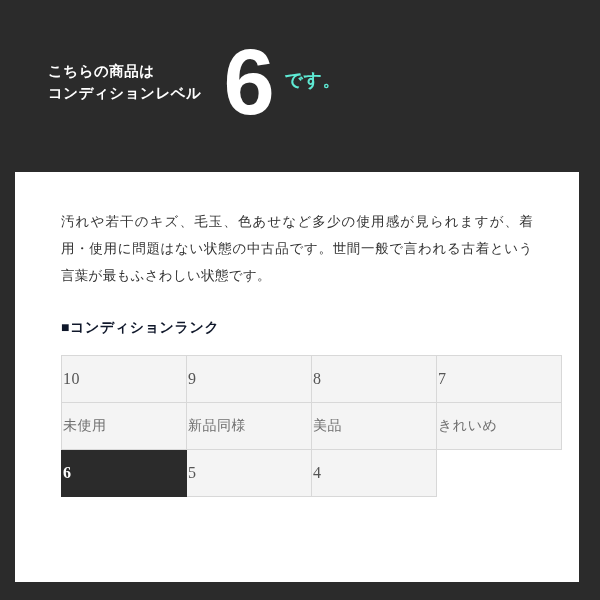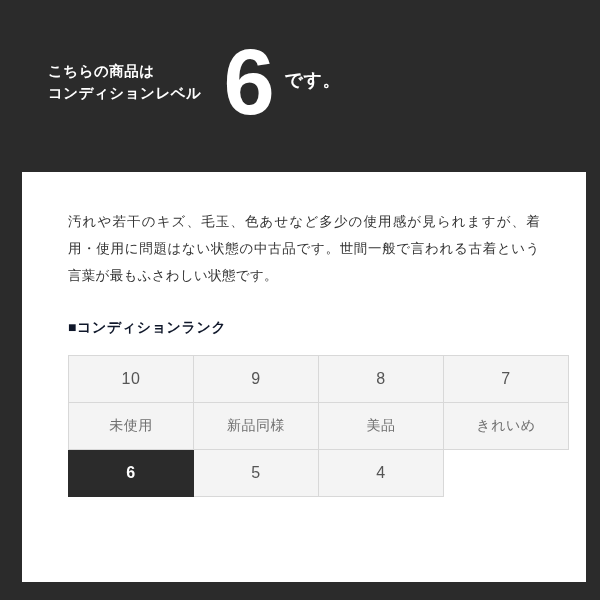--- a/index.html
+++ b/index.html
@@ -55,30 +55,30 @@
   .paren-label {
     font-size: 18px;
     font-weight: bold;
     color: #ffffff;
     letter-spacing: 0.5px;
     padding-bottom: 4px;
   }
   .desu {
     font-size: 18px;
     font-weight: bold;
-    color: #ffffff;
+    color: #5eead4;
     letter-spacing: 0.5px;
     padding-bottom: 4px;
     margin-left: 2px;
   }
 
   
   .body-card {
     position: absolute;
-    left: 22px;
+    left: 15px;
     top: 172px;
     width: 564px;
     height: 410px;
     background: #ffffff;
     box-sizing: border-box;
     padding: 36px 46px 0 46px;
   }
   .description {
     font-size: 13.5px;
     line-height: 2.0;
@@ -98,26 +98,27 @@
   .rank-table {
     margin-top: 18px;
     border-collapse: collapse;
     width: 490px;
     table-layout: fixed;
   }
   .rank-table td {
     border: 1px solid #d8d8d8;
     width: 122px;
     height: 44px;
-    text-align: center;
+    text-align: left;
     vertical-align: middle;
     font-size: 14px;
     color: #6f6f6f;
     background: #f4f4f4;
     letter-spacing: 0.5px;
+    font-family: Liberation Serif, serif;
   }
   .rank-table td.num {
     font-size: 16px;
     color: #555555;
     background: #f4f4f4;
   }
   .rank-table td.empty {
     background: #ffffff;
     border: 1px solid #ffffff;
   }

